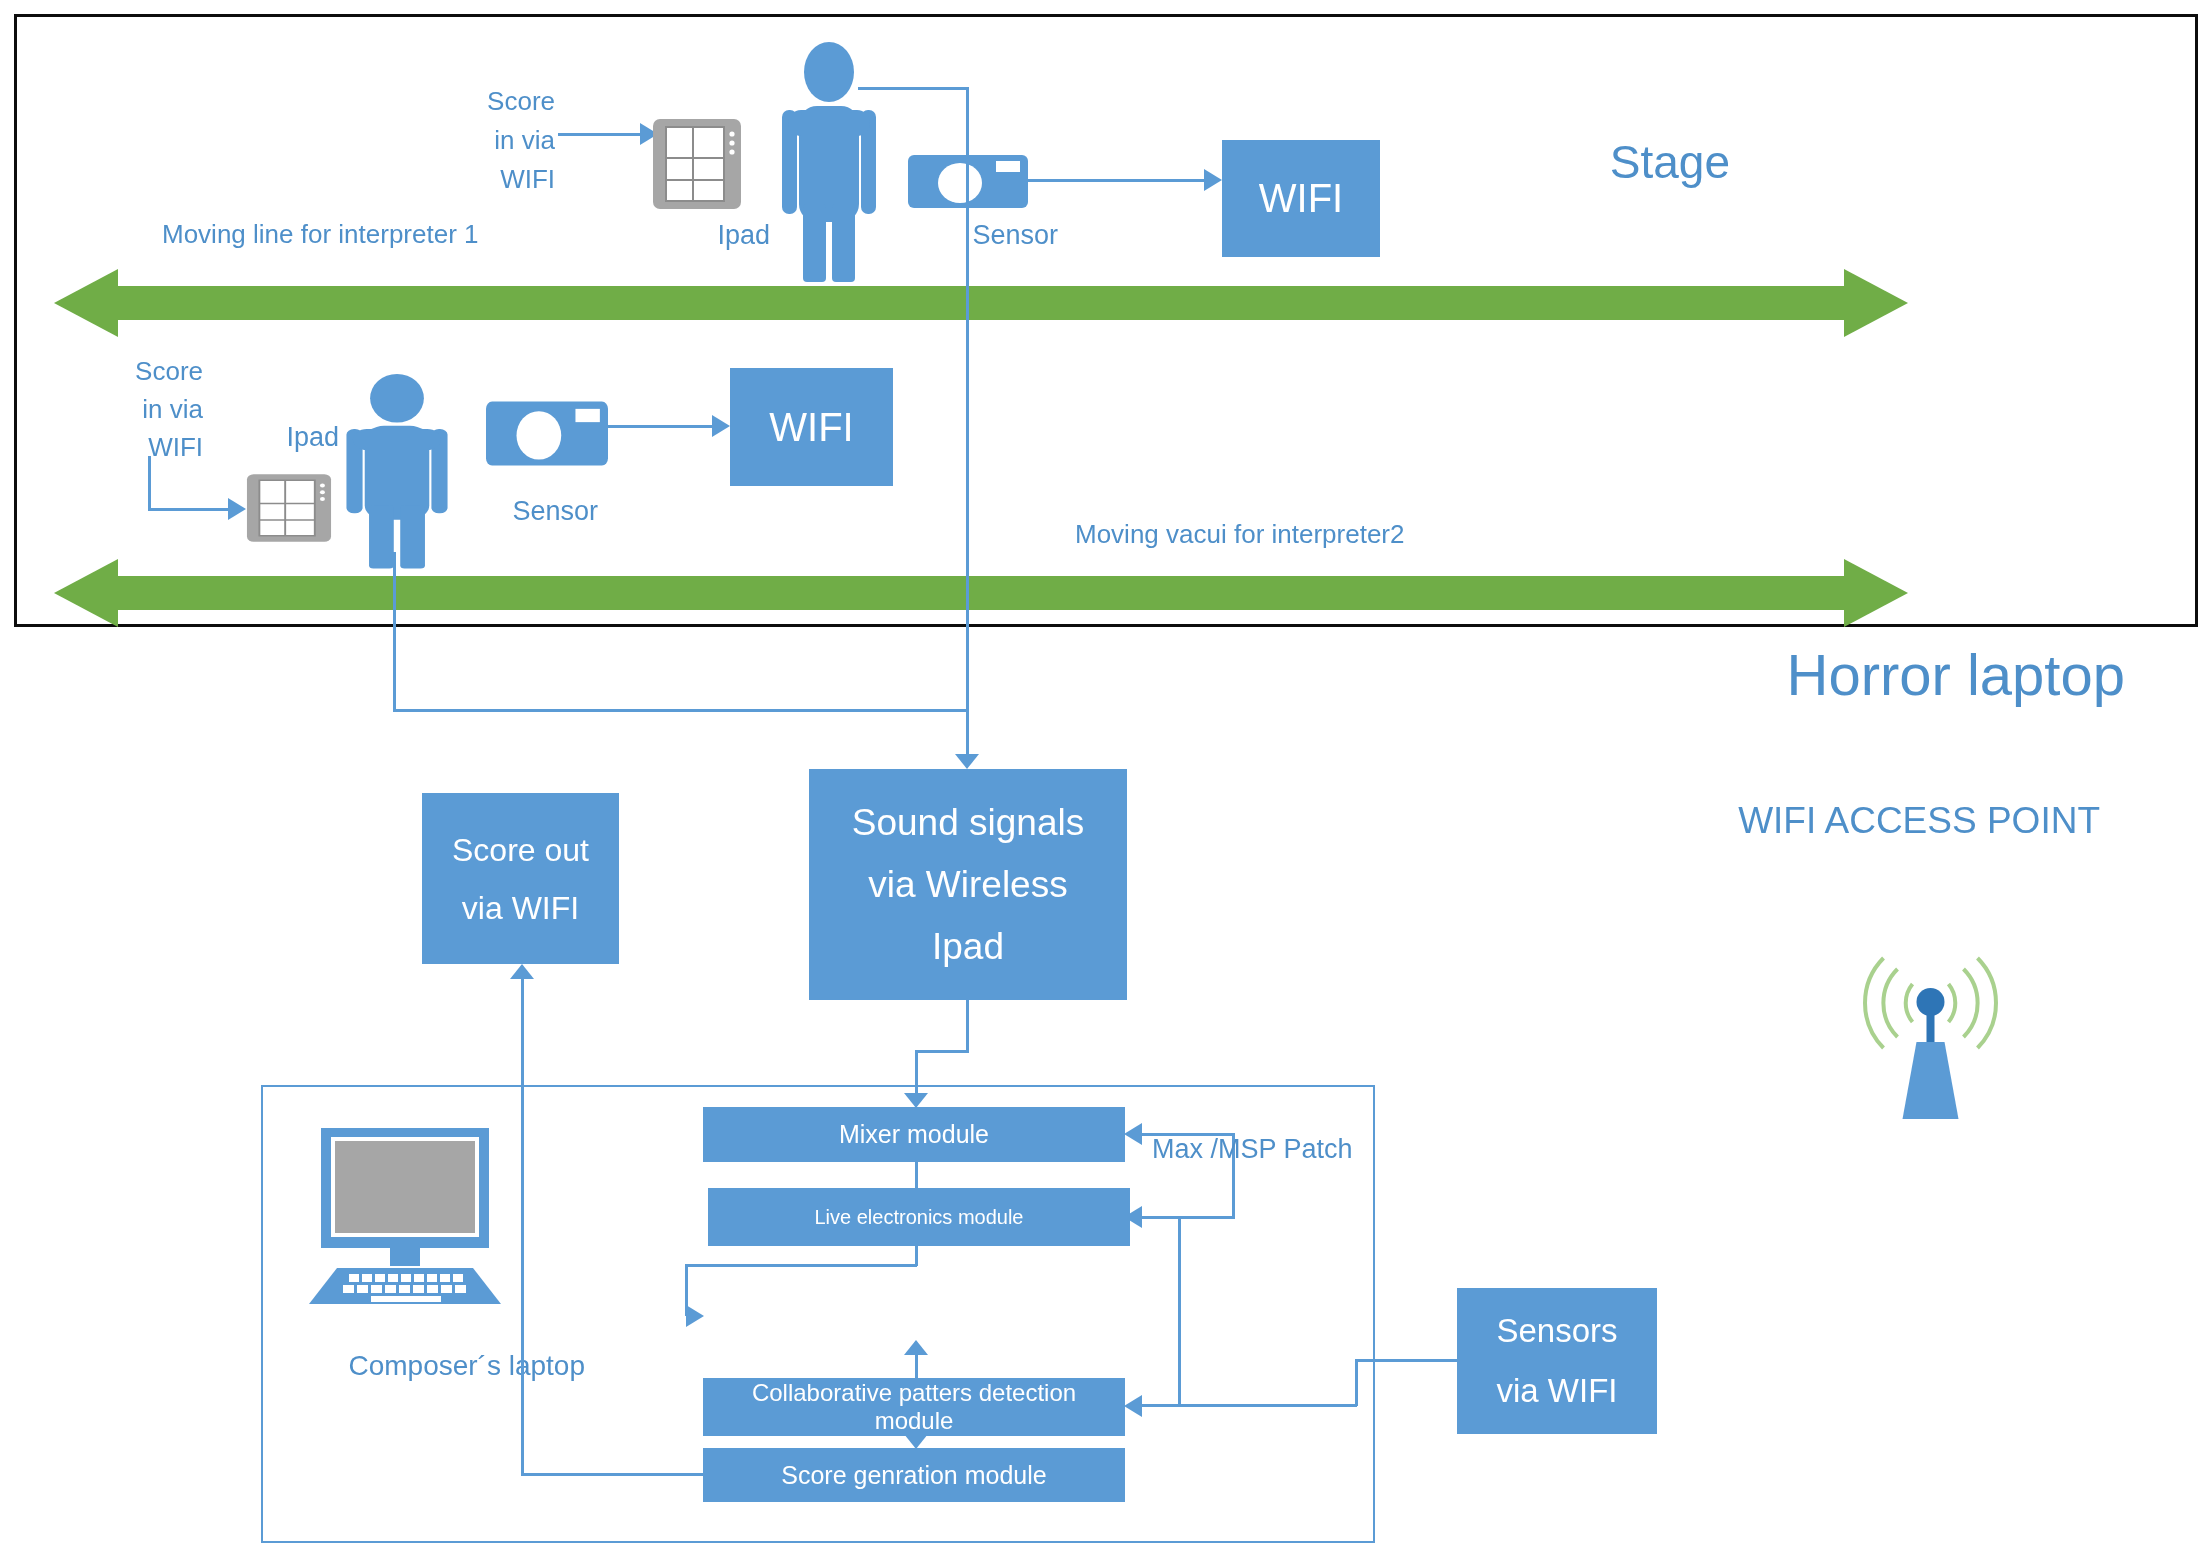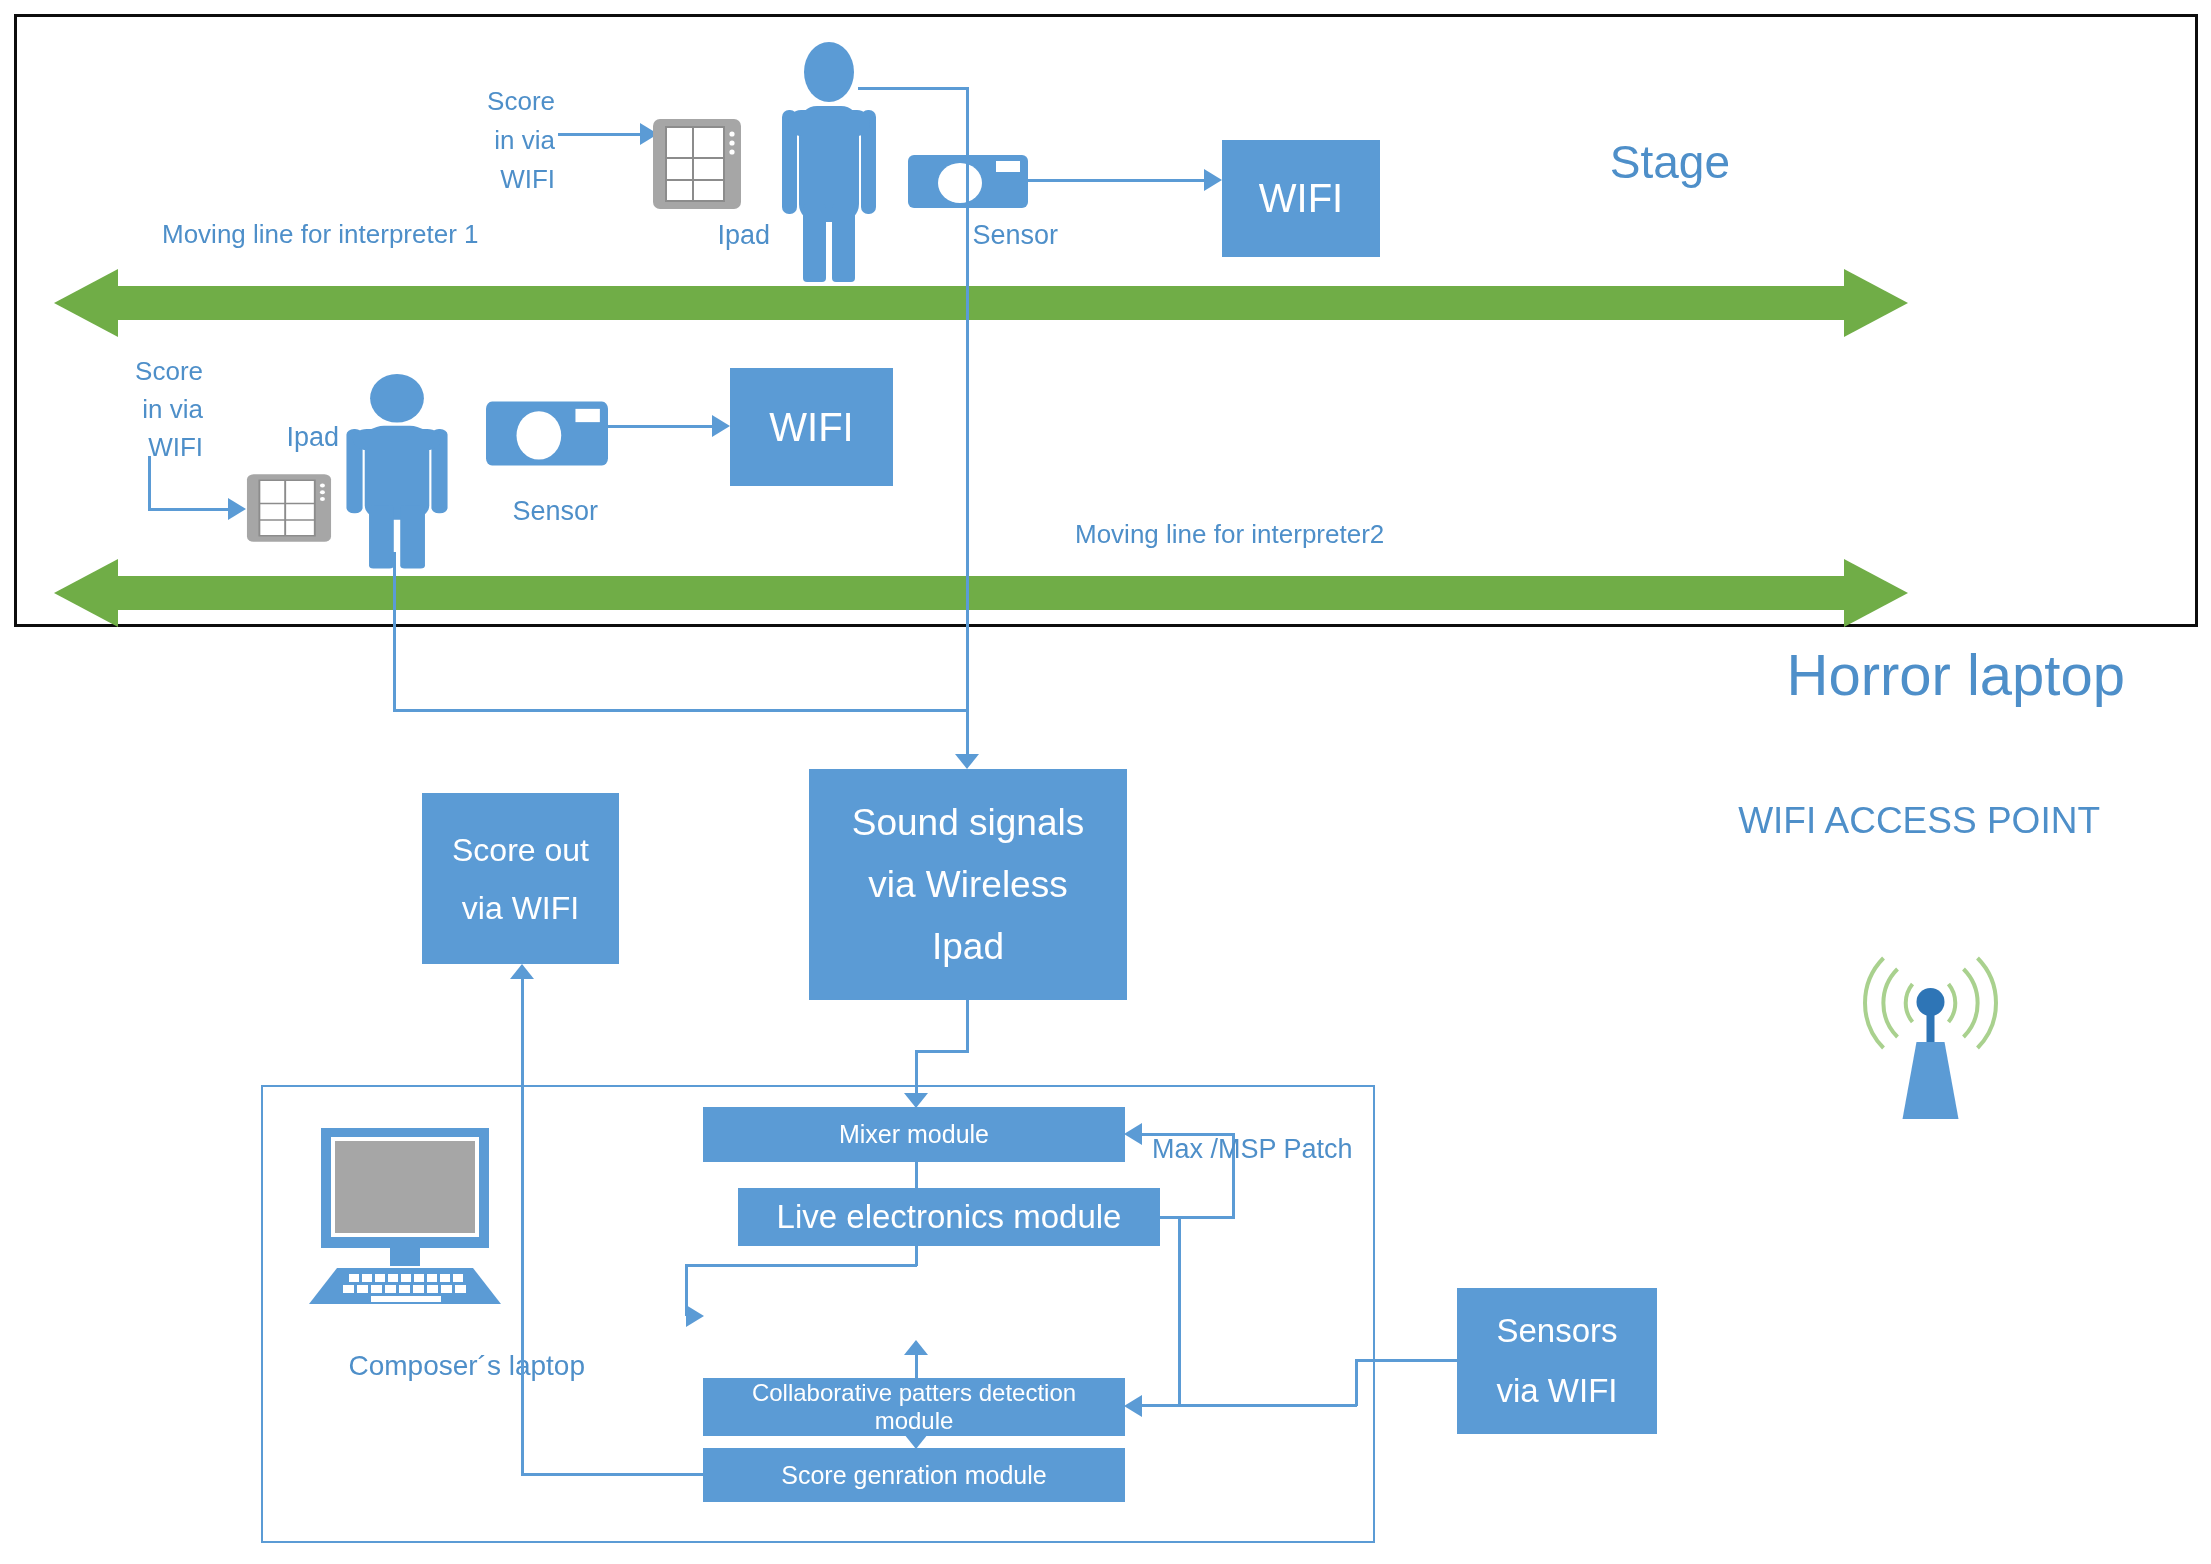--- a/index.html
+++ b/index.html
@@ -132,21 +132,21 @@
   </svg>
   <div class="lbl center" style="left:488px;top:496px;width:110px;font-size:27px;">Sensor</div>
 
   <div class="hline" style="left:608px;top:425px;width:104px;"></div>
   <div class="ah ah-right" style="left:712px;top:415px;"></div>
 
   <div class="bluebox" style="left:730px;top:368px;width:163px;height:118px;font-size:40px;">
     <div>WIFI</div>
   </div>
 
-  <div class="lbl" style="left:1075px;top:520px;width:440px;font-size:26px;">Moving line for interpreter2</div>
+  <div class="lbl" style="left:1075px;top:520px;width:440px;font-size:26px;">Moving vacui for interpreter2</div>
 
   <div class="vline toplayer" style="left:393px;top:552px;height:160px;"></div>
   <div class="hline" style="left:393px;top:709px;width:576px;"></div>
 
   <div class="lbl center" style="left:1645px;top:642px;width:480px;font-size:58px;">Horror laptop</div>
   <div class="lbl center" style="left:1650px;top:800px;width:450px;font-size:37px;">WIFI ACCESS POINT</div>
 
   <svg class="icon" style="left:1858px;top:956px;" width="145" height="210" viewBox="0 0 140 210">
     <path d="M52,28 A30,30 0 0 0 52,66" fill="none" stroke="#a9d18e" stroke-width="4"></path>
     <path d="M37,13 A48,48 0 0 0 37,81" fill="none" stroke="#a9d18e" stroke-width="4"></path>
@@ -205,21 +205,21 @@
       <rect x="66" y="168" width="70" height="6"></rect>
     </g>
   </svg>
   <div class="lbl center" style="left:295px;top:1350px;width:290px;font-size:28px;">Composer´s laptop</div>
 
   <div class="vline behind" style="left:915px;top:1162px;height:104px;"></div>
 
   <div class="bluebox" style="left:703px;top:1107px;width:422px;height:55px;font-size:25px;">
     <div>Mixer module</div>
   </div>
-  <div class="bluebox" style="left:738px;top:1188px;width:422px;height:58px;font-size:33px;">
+  <div class="bluebox" style="left:708px;top:1188px;width:422px;height:58px;font-size:20px;">
     <div>Live electronics module</div>
   </div>
   <div class="bluebox" style="left:703px;top:1378px;width:422px;height:58px;font-size:24px;line-height:28px;">
     <div>Collaborative patters detection</div>
     <div>module</div>
   </div>
   <div class="bluebox" style="left:703px;top:1448px;width:422px;height:54px;font-size:25px;">
     <div>Score genration module</div>
   </div>
 

